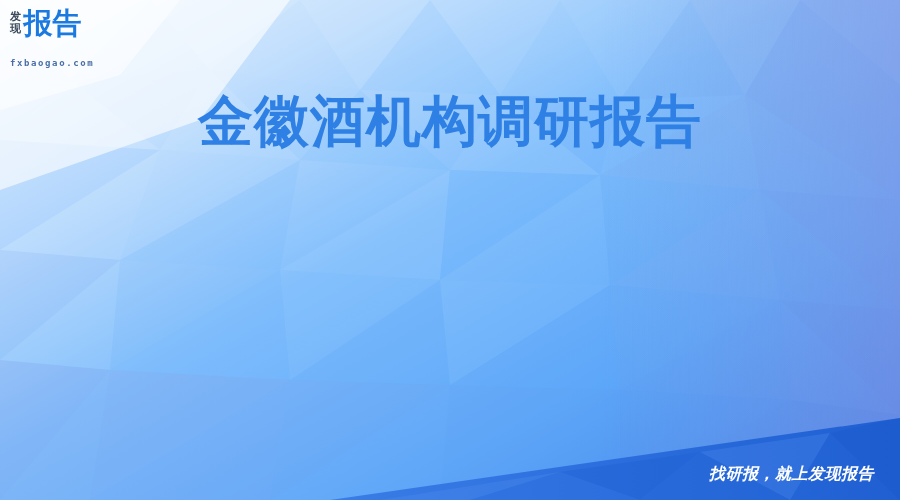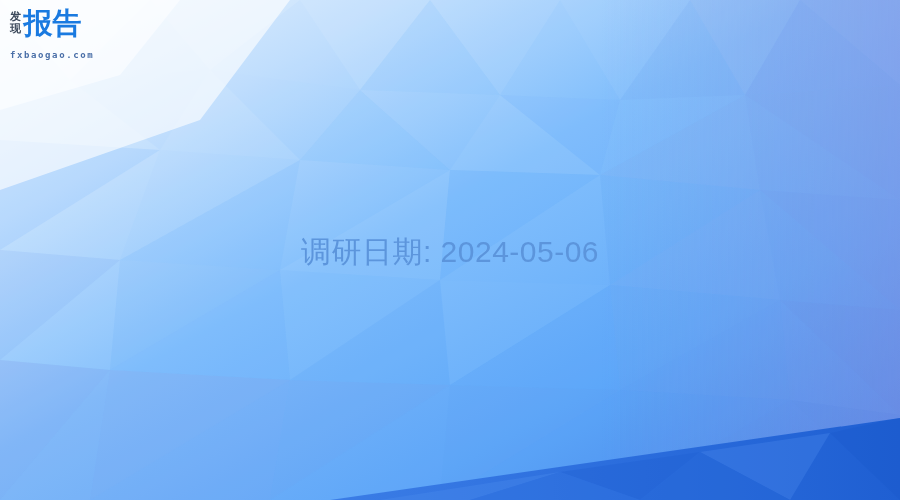--- a/index.html
+++ b/index.html
@@ -56,21 +56,21 @@
     font-size: 29px;
     line-height: 30px;
     font-weight: 700;
     color: #1a7ae0;
     letter-spacing: 0px;
     text-align: right;
   }
   .logo-url {
     position: absolute;
     left: 10px;
-    top: 50px;
+    top: 58px;
     font-family: "DejaVu Sans Mono", "Liberation Mono", monospace;
     font-size: 9px;
     letter-spacing: 1.6px;
     color: #4a6fa8;
     font-weight: 700;
     z-index: 5;
   }
 
   
   .title {
@@ -233,17 +233,18 @@
 
   <div class="logo">
     <div class="logo-stack">
       <span>发</span>
       <span>现</span>
     </div>
     <div class="logo-main">报告</div>
   </div>
   <div class="logo-url">fxbaogao.com</div>
 
-
-  <div class="subtitle">调研日期: 2024-05-06</div>
-
+  <div class="title">金徽酒机构调研报告</div>
+
+
+  <div class="slogan">找研报，就上发现报告</div>
 
 </div>
 
 </body></html>

